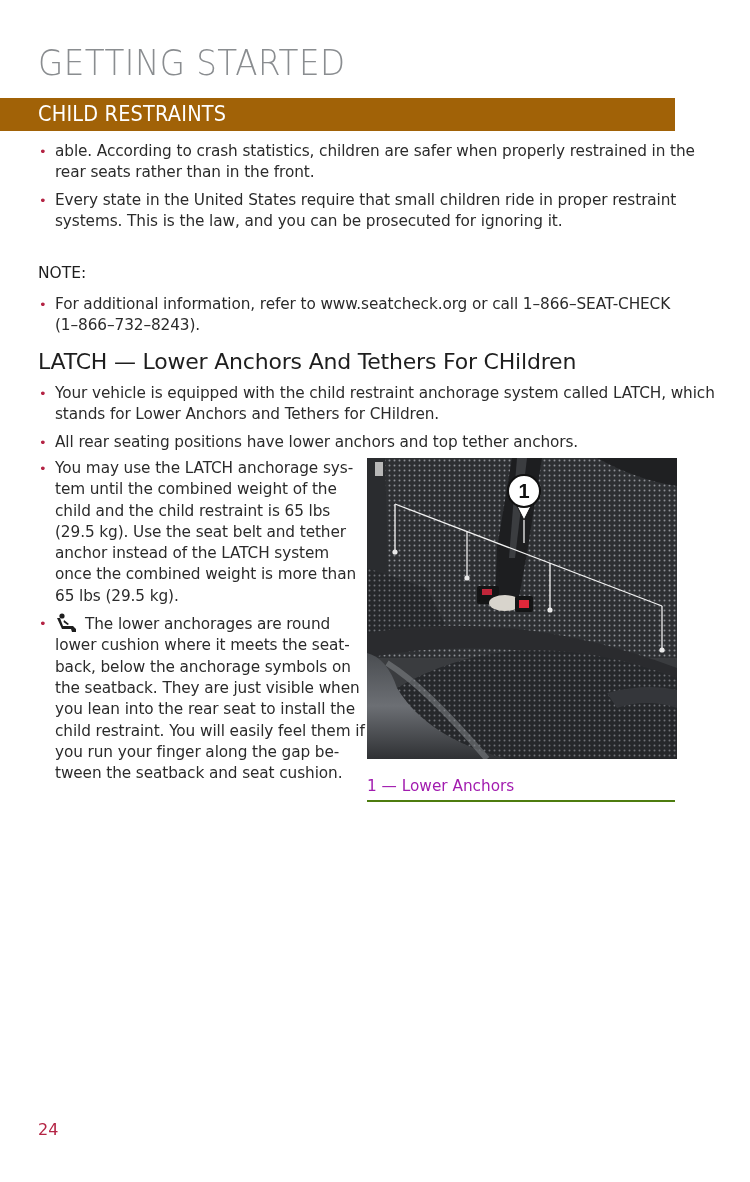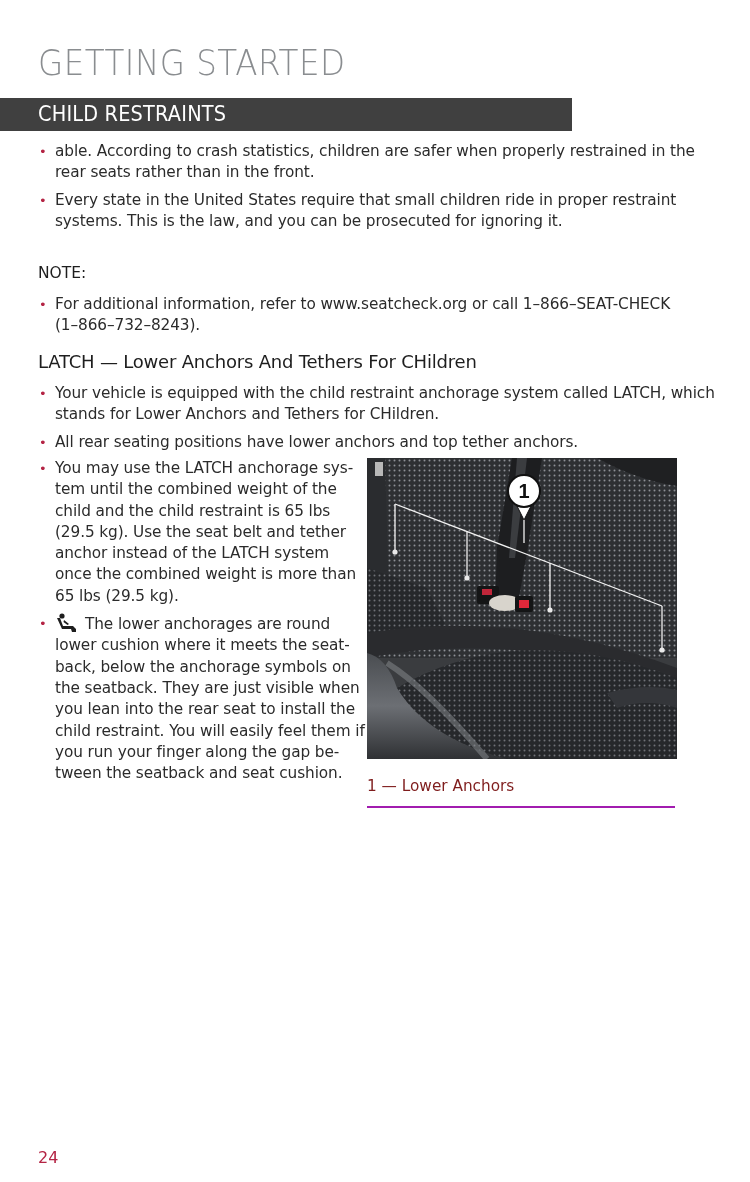--- a/index.html
+++ b/index.html
@@ -6,58 +6,58 @@
   html, body { width:750px; height:1182px; background:#ffffff; overflow:hidden; }
   body { position:relative; font-family:"DejaVu Sans", sans-serif; color:#2b2b2b; }
 
   .section-title {
     position:absolute; left:38px; top:46px;
     font-family:"DejaVu Sans", sans-serif; font-weight:200;
     font-size:35px; letter-spacing:0.5px; color:#8a8d90; line-height:1;
     transform:scaleX(0.93); transform-origin:left center;
   }
   .banner {
-    position:absolute; left:0; top:98px; width:572px; height:33px;
-    background:#404040;
+    position:absolute; left:0; top:98px; width:675px; height:33px;
+    background:#a16207;
   }
   .banner-text {
     position:absolute; left:38px; top:4px; color:#ffffff;
     font-size:21px; line-height:25px; letter-spacing:0.2px;
     transform:scaleX(0.92); transform-origin:left center; white-space:nowrap;
   }
 
   .block { position:absolute; left:38px; }
   .body-text {
     font-size:15.3px; line-height:21.3px; color:#2b2b2b; letter-spacing:-0.1px;
   }
   ul.bullets { list-style:none; }
   ul.bullets li { position:relative; padding-left:17px; margin-bottom:6px; }
   ul.bullets li .dot {
     position:absolute; left:1px; top:0; color:#b42444; font-size:13px;
   }
 
   .note-label { font-size:15.5px; color:#1e1e1e; letter-spacing:0px; }
   .subhead {
-    font-size:18px; color:#1e1e1e; line-height:24px; letter-spacing:-0.2px;
+    font-size:22px; color:#1e1e1e; line-height:24px; letter-spacing:-0.2px;
     white-space:nowrap;
   }
 
   .seat-icon { display:inline-block; width:24px; height:20px; vertical-align:-4px; margin-right:6px; }
 
   .photo {
     position:absolute; left:367px; top:458px; width:310px; height:301px;
     background:#3a3c3f; overflow:hidden;
   }
   .caption {
     position:absolute; left:367px; top:776px; width:308px;
-    font-size:15.3px; color:#7f1d1d; line-height:21px; padding-bottom:9px;
-    border-bottom:2px solid #a21caf;
+    font-size:15.3px; color:#a21caf; line-height:21px; padding-bottom:3px;
+    border-bottom:2px solid #4d7c0f;
   }
   .page-number {
-    position:absolute; left:38px; top:1120px; font-size:16px; color:#b42444;margin-top:28px;
+    position:absolute; left:38px; top:1120px; font-size:16px; color:#b42444;
   }
 </style>
 </head>
 <body>
 
 <div class="section-title">GETTING STARTED</div>
 <div class="banner">
   <div class="banner-text">CHILD RESTRAINTS</div>
 </div>
 

